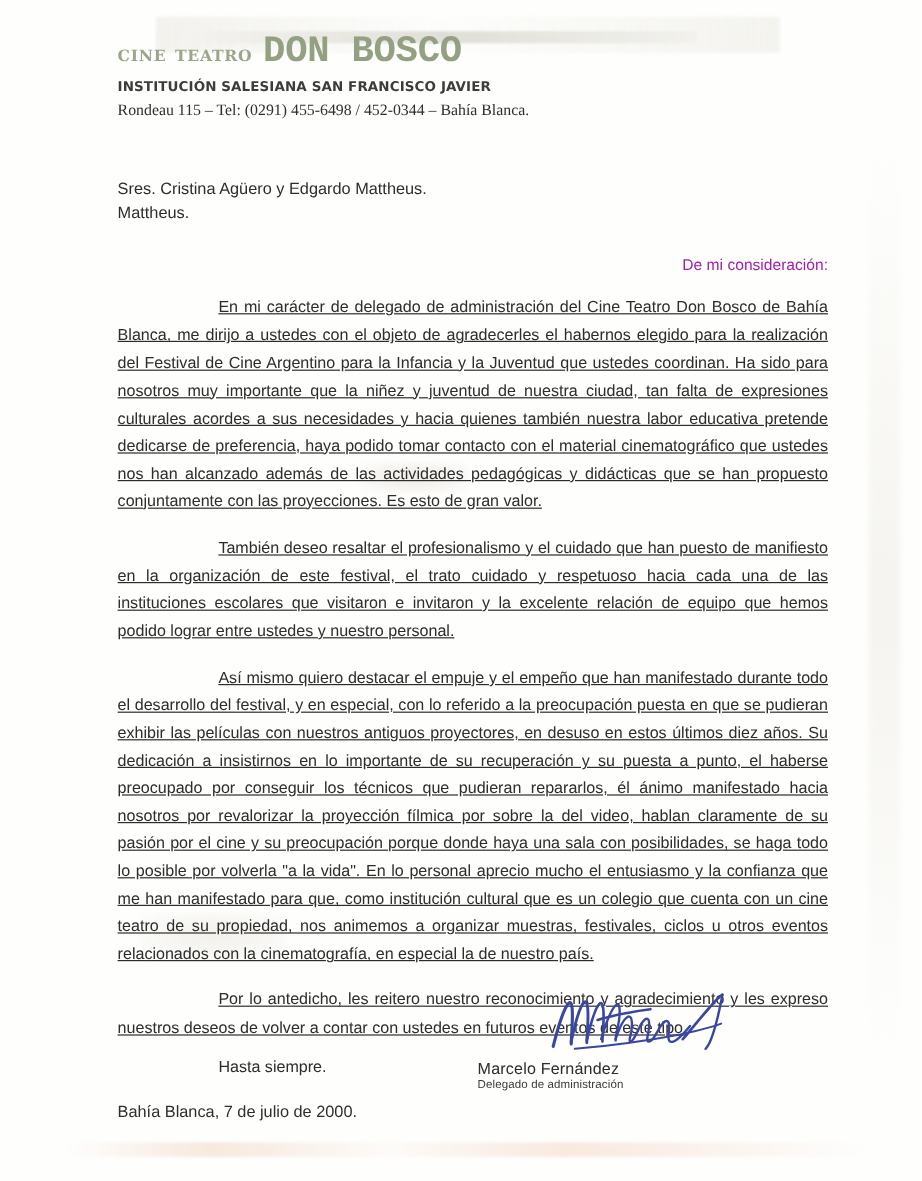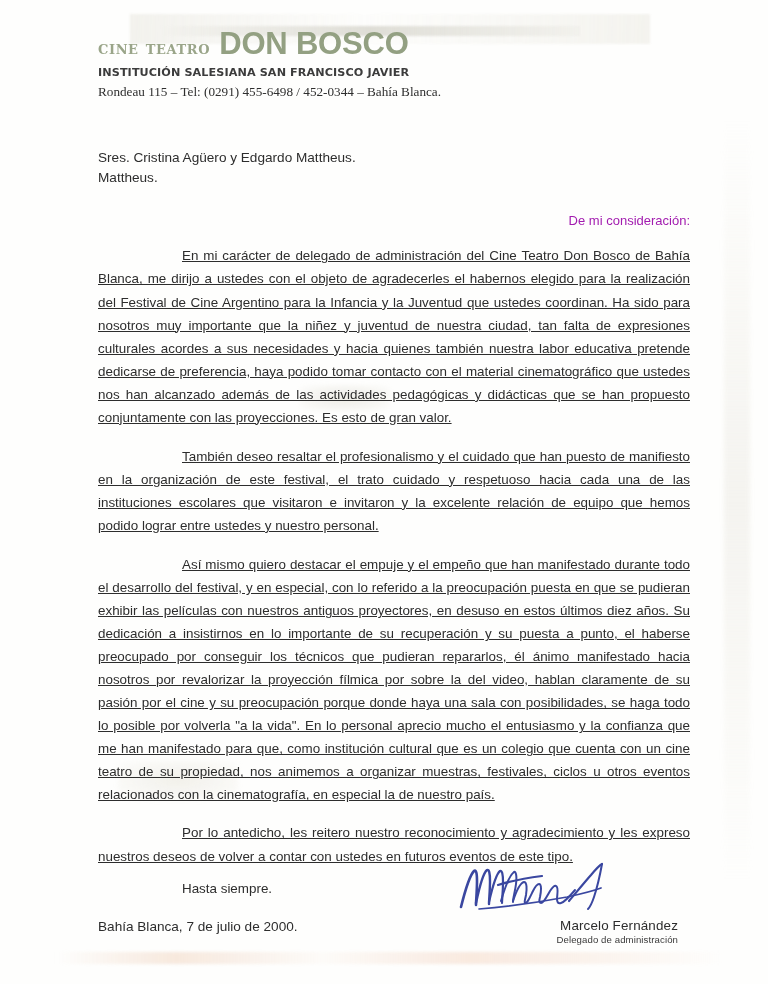--- a/index.html
+++ b/index.html
@@ -70,21 +70,21 @@
   .logo-cine {
     font-family: "DejaVu Serif", serif;
     font-weight: 700;
     font-size: 19px;
     letter-spacing: 0.6px;
     color: #9aa589;
     font-variant: small-caps;
     text-transform: lowercase;
   }
   .logo-don {
-    font-family: Liberation Sans, sans-serif;
+    font-family: Liberation Mono, monospace;
     font-weight: 700;
     font-size: 31px;
     letter-spacing: -0.2px;
     color: #93a082;
   }
   .institution {
     margin-top: 7px;
     font-family: "DejaVu Sans", sans-serif;
     font-weight: 700;
     font-size: 11.2px;
@@ -134,23 +134,23 @@
     margin-top: 7px;
     font-size: 13.4px;
     text-indent: 84px;
     color: #2d2d2d;
   }
 
   
   .signature-block {
     position: absolute;
     left: 398px;
-    top: 861px;
+    top: 826px;
     width: 280px;
-    text-align: right;
+    text-align: left;
   }
   .sig-svg {
     display: block;
     margin: 0 auto;
   }
   .sig-name {
     margin-top: 1px;
     font-size: 13.4px;
     color: #2d2d2d;
     letter-spacing: 0.15px;

